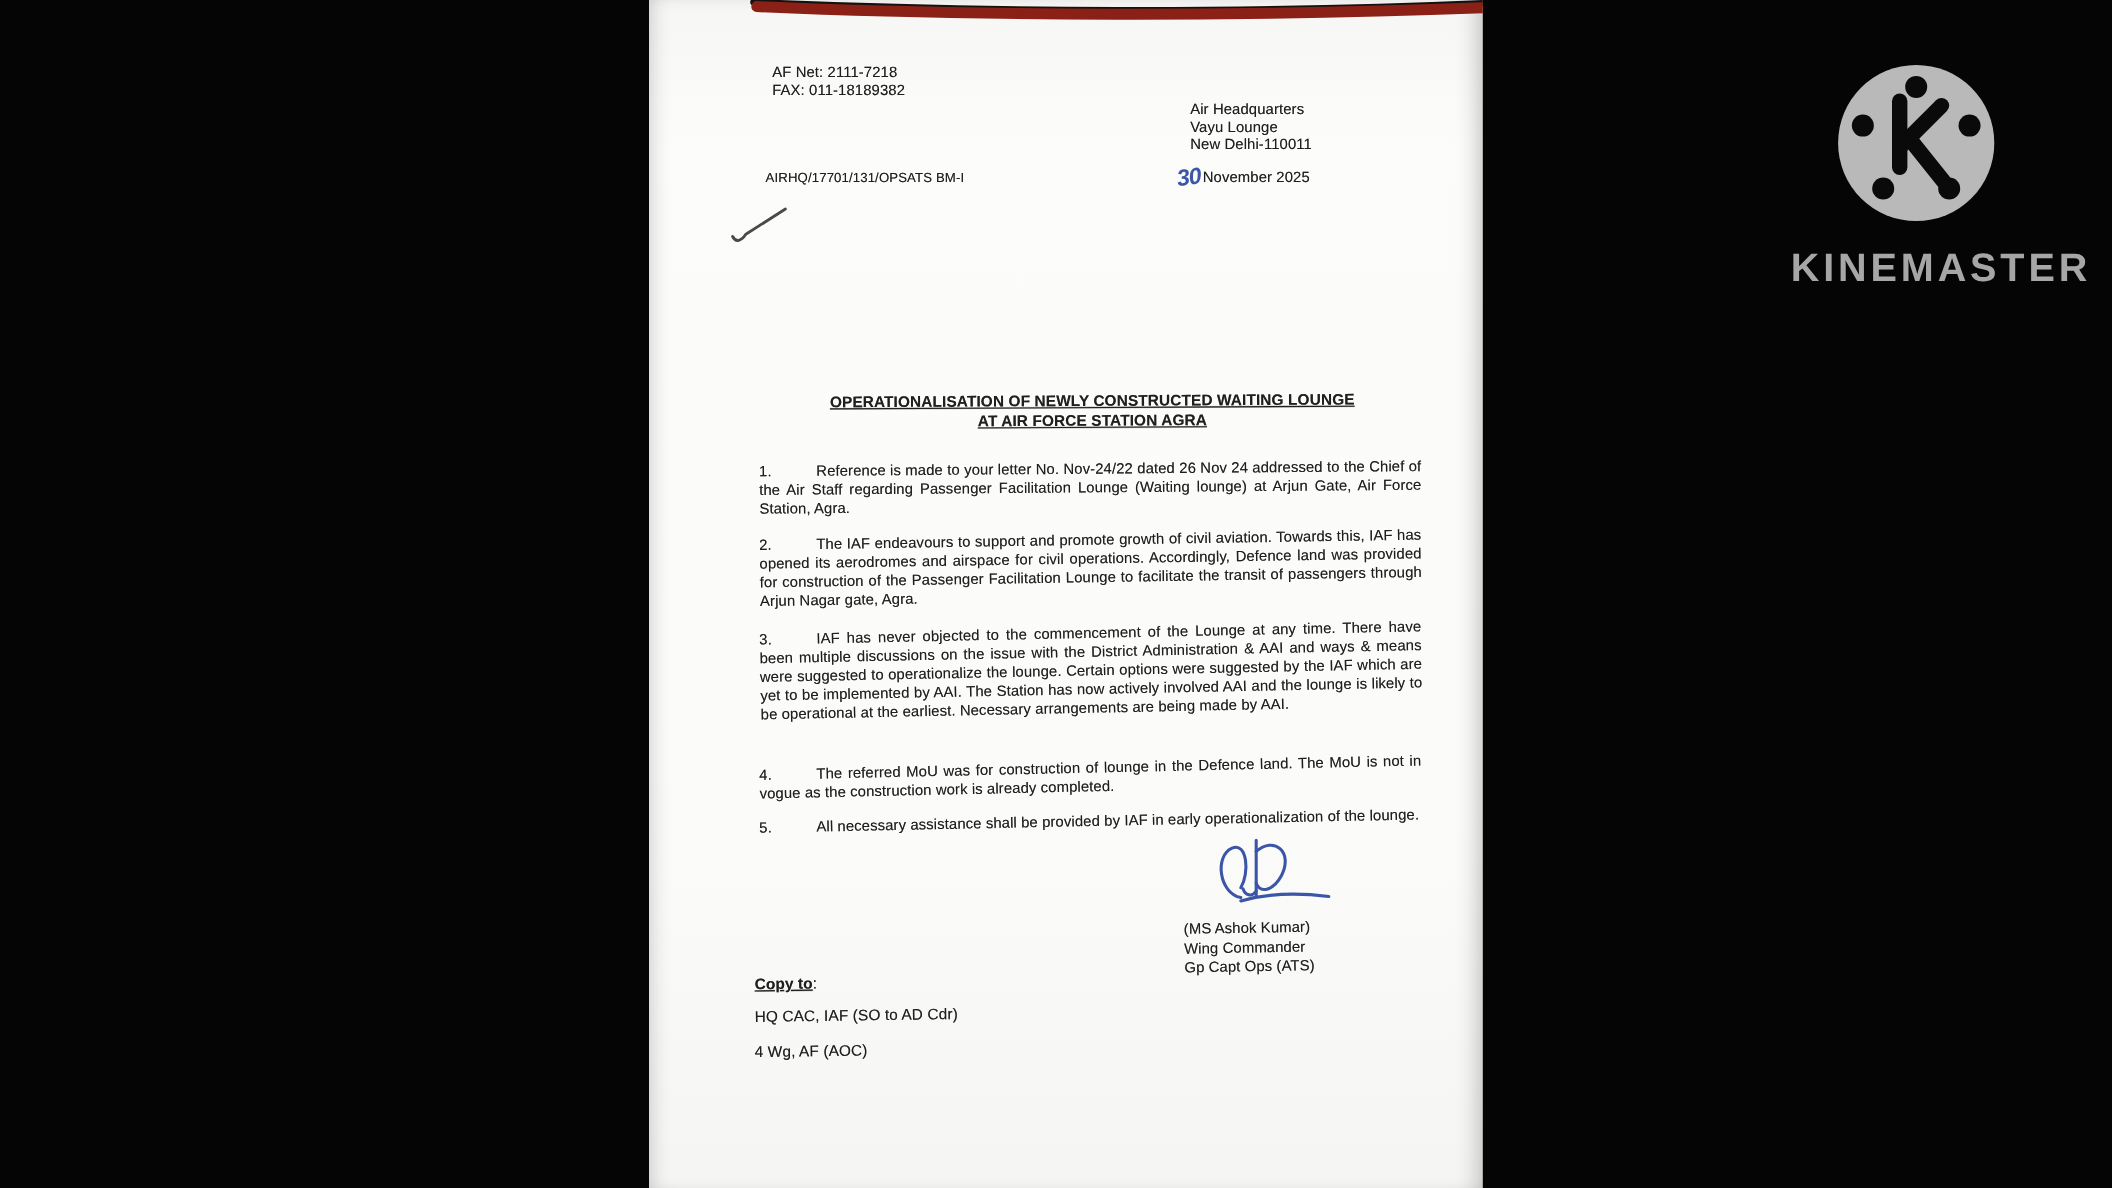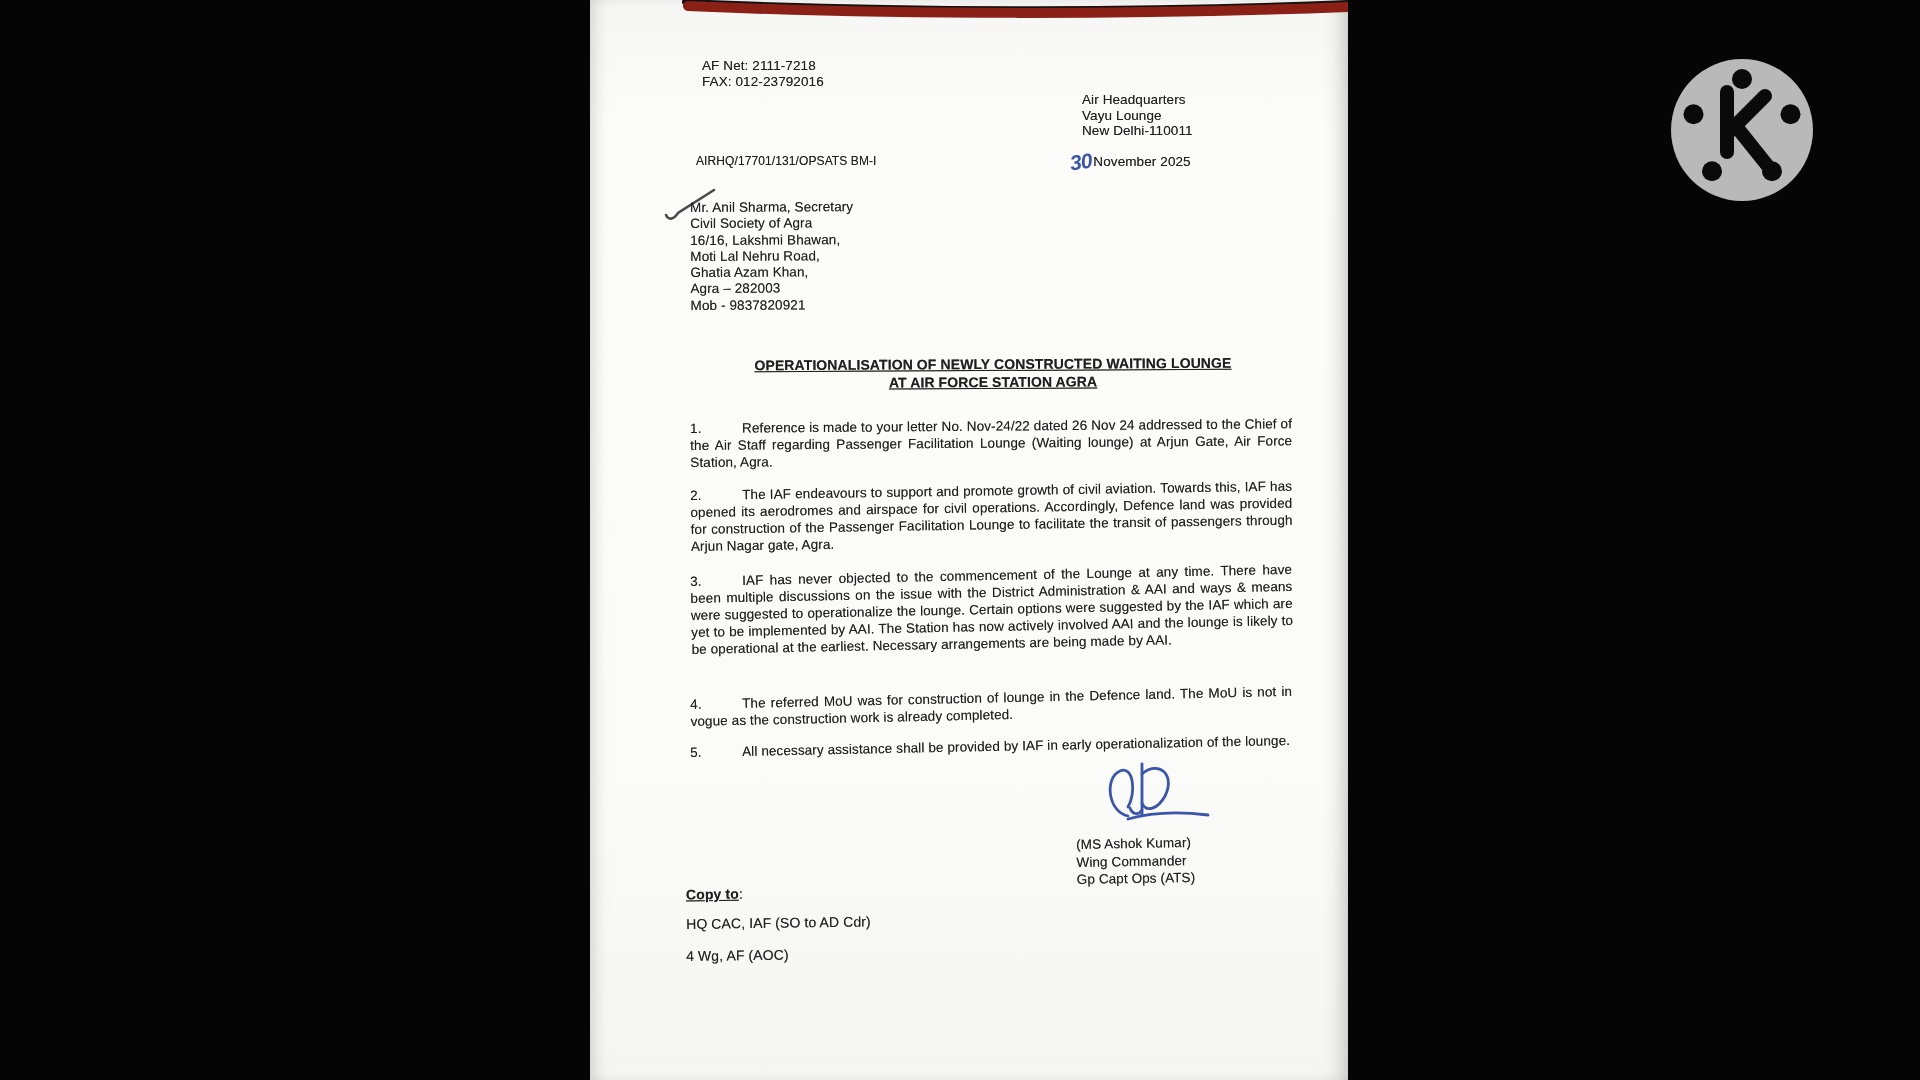--- a/index.html
+++ b/index.html
@@ -90,48 +90,39 @@
 
   <div class="paper">
 
     <svg class="folder-edge" viewBox="0 0 758 24" preserveAspectRatio="none">
       <path d="M95,2 C300,11 550,12 758,3" stroke="#141110" stroke-width="6" fill="none" stroke-linecap="round"></path>
       <path d="M98,6 C300,15 550,15 758,7" stroke="#8b2016" stroke-width="10" fill="none" stroke-linecap="round"></path>
     </svg>
 
     <div class="hdr-contact scan-text">
       <div>AF Net: 2111-7218</div>
-      <div>FAX: 012-23792016</div>
+      <div>FAX: 011-18189382</div>
     </div>
 
     <div class="hdr-office scan-text">
       <div>Air Headquarters</div>
       <div>Vayu Lounge</div>
       <div>New Delhi-110011</div>
     </div>
 
     <div class="ref-no scan-text">AIRHQ/17701/131/OPSATS BM-I</div>
 
     <div class="date-line scan-text">
       <span class="date-hand">30</span><span class="date-print">November 2025</span>
     </div>
 
     <svg class="tick-mark" viewBox="0 0 58 40">
       <path d="M4,29 C7,35 12,33 16,27 L52,4" stroke="#4a4a4a" stroke-width="2.6" fill="none" stroke-linecap="round"></path>
     </svg>
 
-    <div class="recipient scan-text">
-      <div>Mr. Anil Sharma, Secretary</div>
-      <div>Civil Society of Agra</div>
-      <div>16/16, Lakshmi Bhawan,</div>
-      <div>Moti Lal Nehru Road,</div>
-      <div>Ghatia Azam Khan,</div>
-      <div>Agra – 282003</div>
-      <div>Mob - 9837820921</div>
-    </div>
 
     <div class="subject scan-text">
       <span>OPERATIONALISATION OF NEWLY CONSTRUCTED WAITING LOUNGE</span><br>
       <span>AT AIR FORCE STATION AGRA</span>
     </div>
 
     <div class="body-para para-1 scan-text">
       <span class="pnum">1.</span>
       <span class="ptext">Reference is made to your letter No. Nov-24/22 dated 26 Nov 24 addressed to the Chief of the Air Staff regarding Passenger Facilitation Lounge (Waiting lounge) at Arjun Gate, Air Force Station, Agra.</span>
     </div>
@@ -184,14 +175,15 @@
       <circle cx="108" cy="119.3" r="10"></circle>
       <circle cx="48" cy="119.3" r="10"></circle>
       <circle cx="29.5" cy="62.2" r="10"></circle>
     </g>
     <g stroke="#0a0a0a" stroke-width="14" stroke-linecap="round" fill="none">
       <path d="M63,40 L63,100"></path>
       <path d="M63,82 L101,44"></path>
       <path d="M71,73 L103,113"></path>
     </g>
   </svg>
+  <div class="km-text">KINEMASTER</div>
 
 </div>
 
 </body></html>

